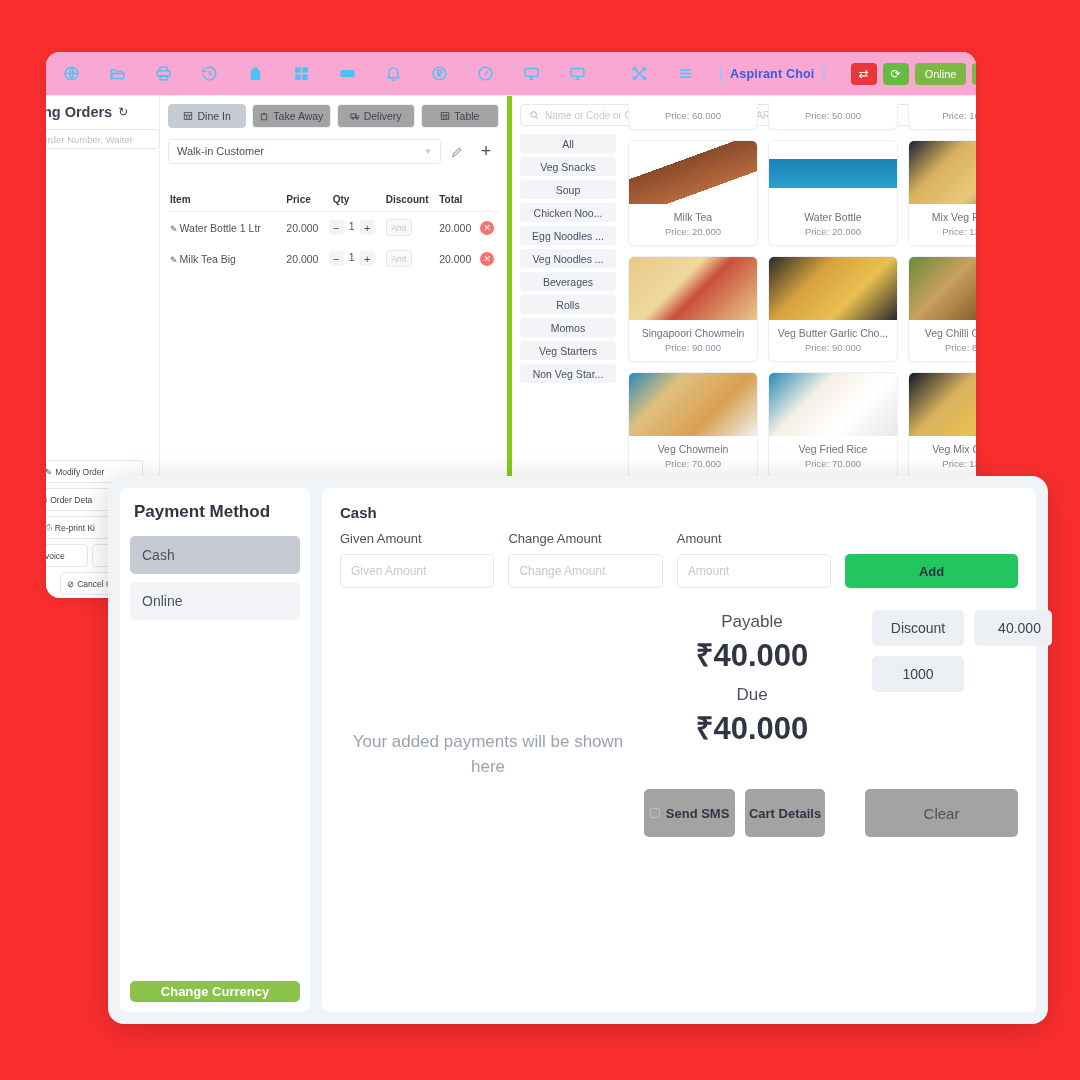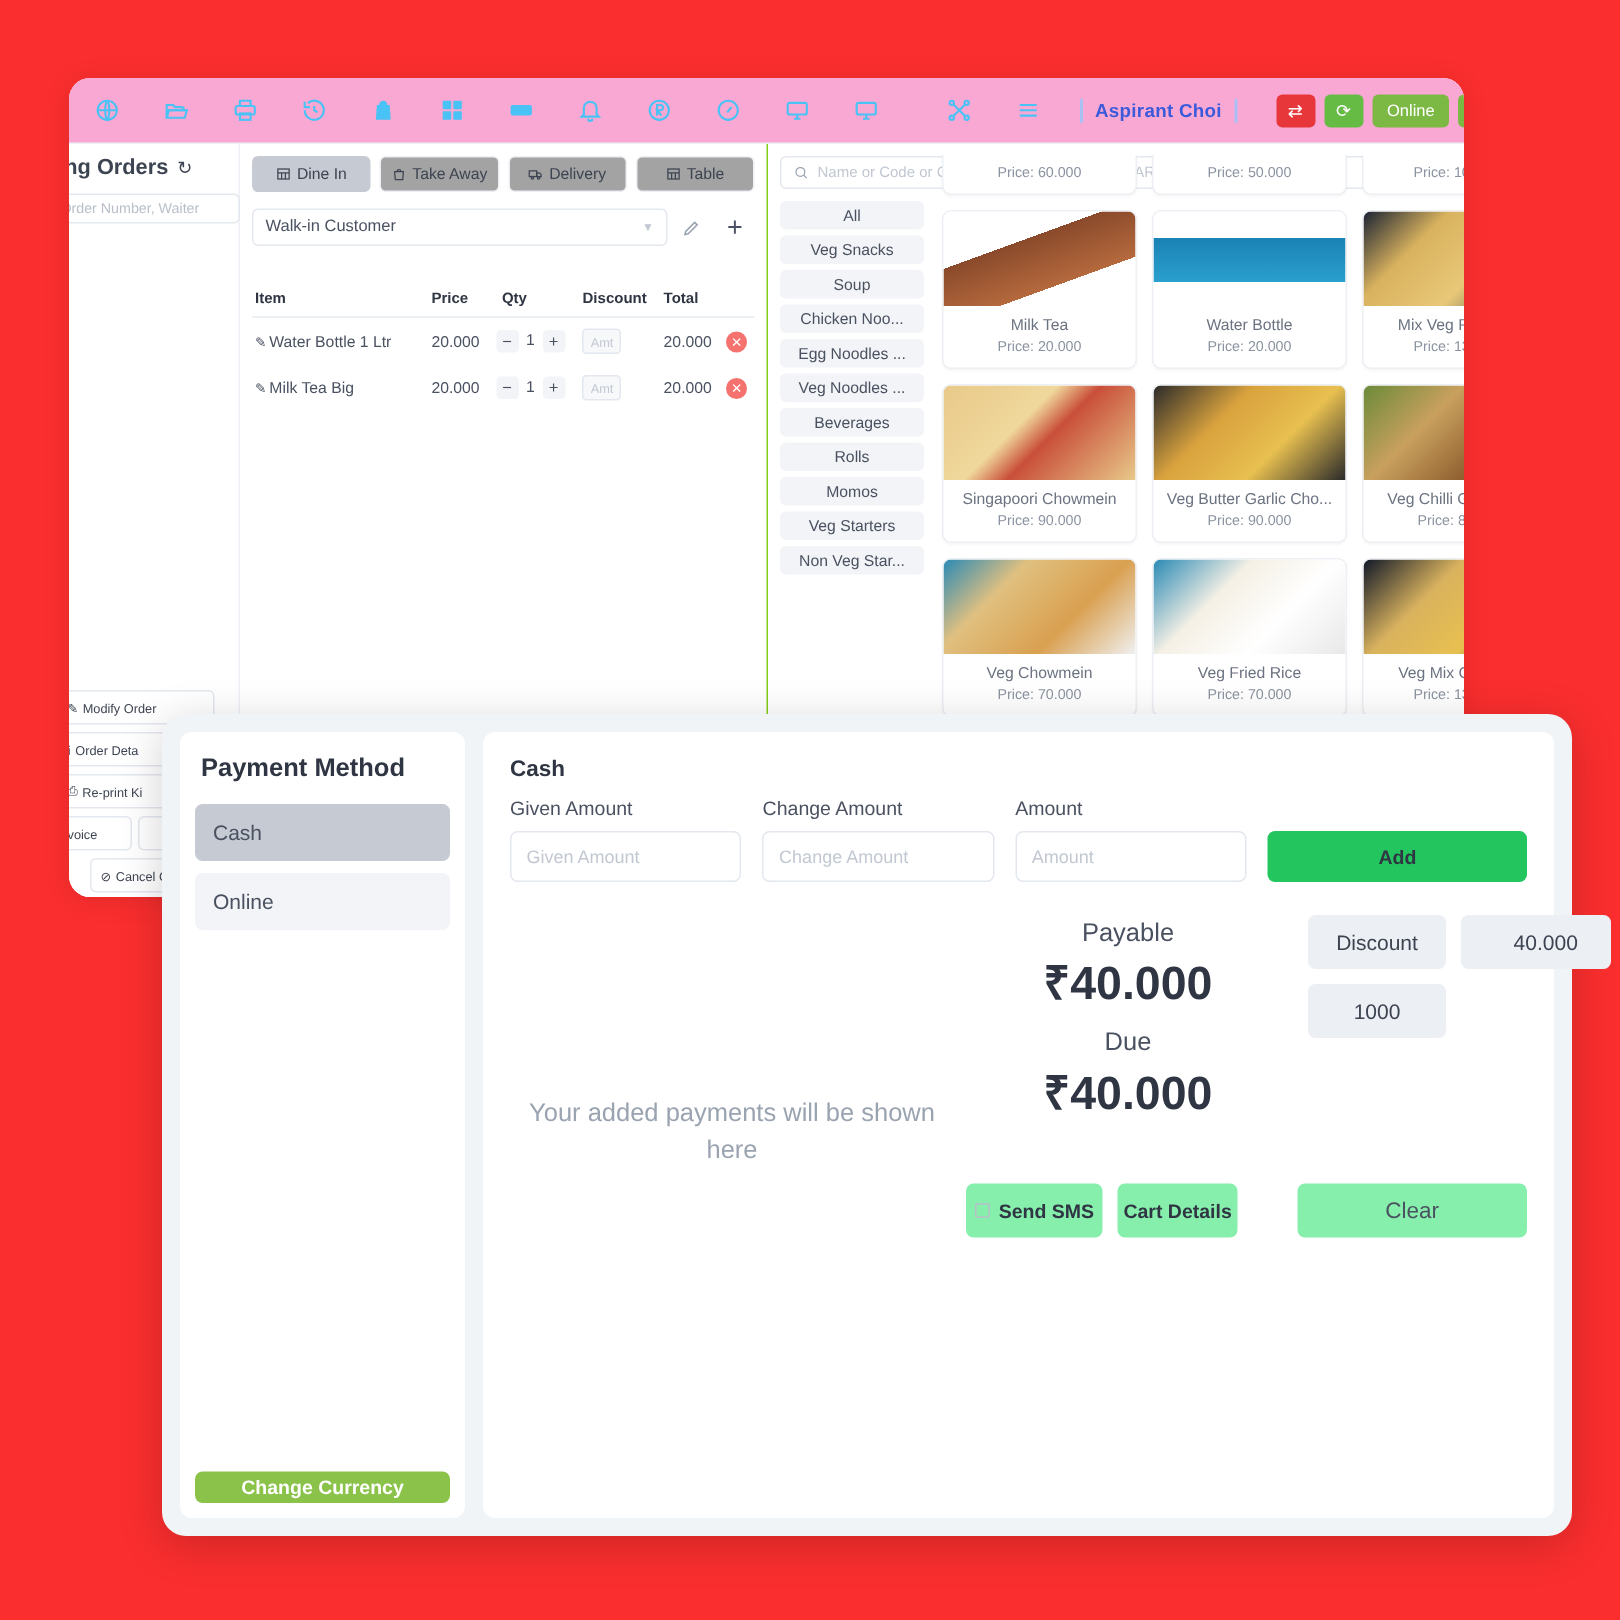--- a/index.html
+++ b/index.html
@@ -79,21 +79,21 @@
     height: 23px; margin-bottom: 5px;
     border: 1px solid #e3e7ee; border-radius: 4px;
     background: #fff; font-size: 8.5px; color: #3d4451;
     display: flex; align-items: center; padding-left: 6px; gap: 3px;
     white-space: nowrap; margin-left: -14px; width: 105px; overflow: hidden;
   }
   .ro-btn-row { display: flex; gap: 4px; margin-left: -14px; }
   .ro-btn-row .ro-btn { margin-left: 0; width: 50px; }
 
   
-  .col-cart { width: 352px; flex: 0 0 352px; background: #fff; padding: 8px; border-right: 1px solid #84cc16; }
+  .col-cart { width: 352px; flex: 0 0 352px; background: #fff; padding: 8px; border-right: 5px solid #84cc16; }
   .order-tabs { display: flex; gap: 6px; }
   .otab {
     flex: 1; height: 24px; border-radius: 4px;
     background: #a3a3a3; border: 1px solid #eceff3;
     display: flex; align-items: center; justify-content: center; gap: 4px;
     font-size: 10.5px; color: #3d4451;
   }
   .otab.active { background: #c6cad2; border-color: #c6cad2; }
   .otab svg { width: 10px; height: 10px; }
   .cust-row { display: flex; align-items: center; gap: 6px; margin-top: 10px; }
@@ -219,24 +219,24 @@
   .tot-value { font-size: 31px; font-weight: bold; color: #2f3542; margin-top: 1px; }
   .tot-block { margin-bottom: 10px; }
   .pm-side { flex: 1; padding-left: 4px; }
   .side-row { display: flex; gap: 10px; margin-bottom: 10px; }
   .side-btn {
     height: 36px; background: #eceff3; border-radius: 5px;
     display: flex; align-items: center; justify-content: center;
     font-size: 14px; color: #3d4451; padding: 0 14px;
   }
   .side-btn.w1 { width: 92px; }
-  .side-btn.w2 { width: 100px; padding-left: 27px; }
+  .side-btn.w2 { width: 78px; padding-left: 27px; }
   .pm-bottom { display: flex; gap: 10px; margin-top: 10px; padding-left: 304px; }
   .bt-btn {
-    height: 36px; background: #86efac; border-radius: 5px;
+    height: 48px; background: #a3a3a3; border-radius: 5px;
     display: flex; align-items: center; justify-content: center;
     font-size: 13px; color: #2f3542; gap: 6px; font-weight: bold;
   }
   .bt-sms { width: 112px; }
   .bt-cart { width: 98px; }
   .bt-clear { width: 188px; font-weight: normal; font-size: 15px; color: #4a5160; margin-left: 30px; }
   .chk { width: 10px; height: 10px; border: 1px solid #b9bfc9; border-radius: 2px; display: inline-block; }
 </style>
 </head>
 <body>

